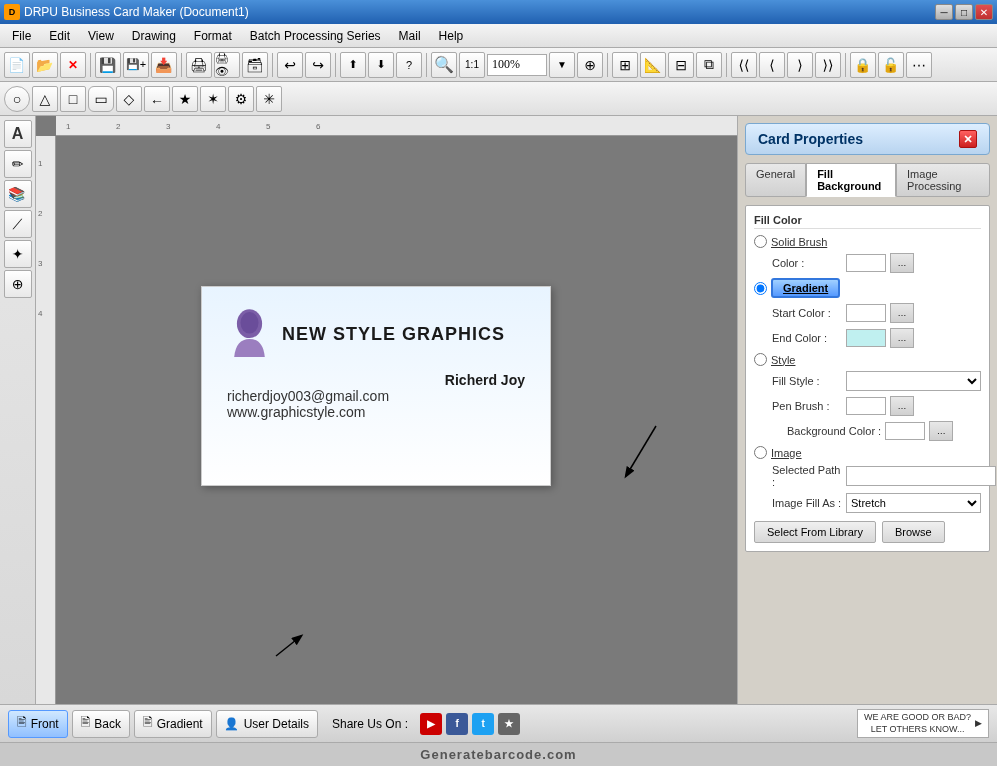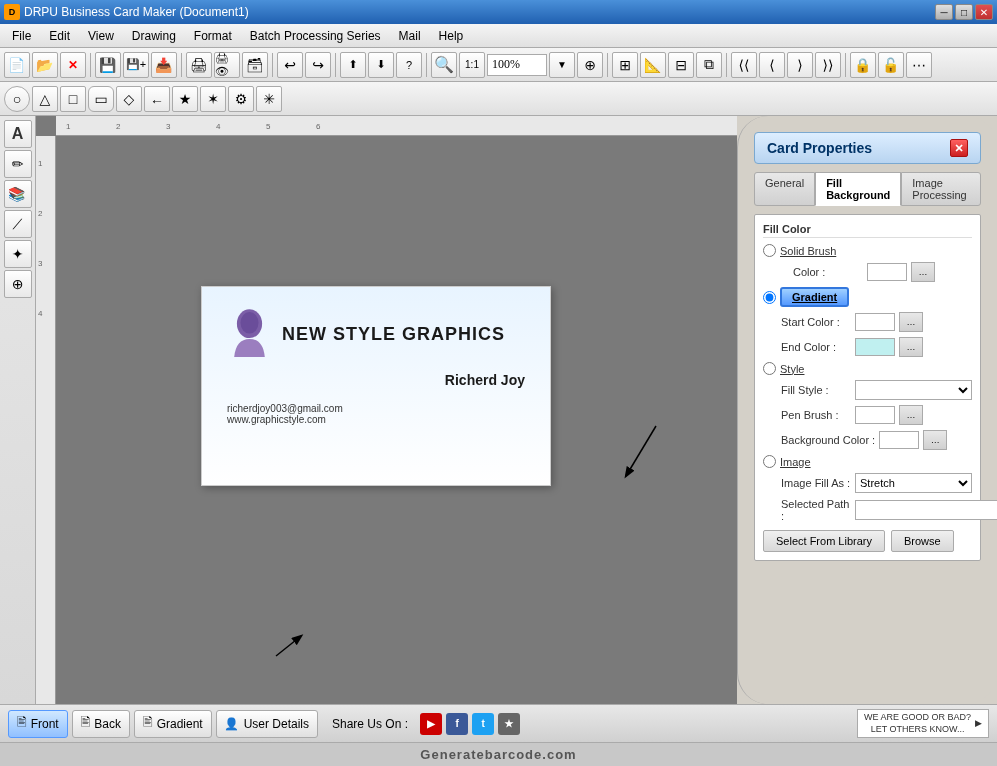--- a/index.html
+++ b/index.html
@@ -35,24 +35,24 @@
     
     .canvas-area { flex: 1; background: #7a7a7a; position: relative; overflow: hidden; }
 
     
     .business-card { position: absolute; top: 170px; left: 165px; width: 350px; height: 200px; background: linear-gradient(to bottom, #e8f4ff, #ffffff); border: 1px solid #ccc; box-shadow: 2px 2px 8px rgba(0,0,0,0.3); }
     .card-content { padding: 20px 25px; }
     .card-logo-area { display: flex; align-items: center; gap: 10px; margin-bottom: 10px; }
     .card-company { font-size: 18px; font-weight: bold; color: #1a1a1a; letter-spacing: 1px; }
     .card-name { font-size: 14px; font-weight: bold; color: #1a1a1a; text-align: right; margin-top: 5px; }
     .card-title { font-size: 13px; font-style: italic; color: #333; text-align: center; }
-    .card-contact { font-size: 10px; color: #333; margin-top: 15px; }
-
-    
-    .right-panel { width: 260px; background: #d4d0c8; border-left: 1px solid #aaa; padding: 16px; border-radius: 31px; }
+    .card-contact { font-size: 14px; color: #333; }
+
+    
+    .right-panel { width: 260px; background: #d4d0c8; border-left: 1px solid #aaa; padding: 7px; }
     .card-properties-title { background: linear-gradient(to bottom, #ddeeff, #b8d4f0); border: 1px solid #7aa8d0; border-radius: 4px; padding: 6px 12px; text-align: center; font-size: 14px; font-weight: bold; color: #003366; margin-bottom: 8px; display: flex; justify-content: space-between; align-items: center; }
     .close-btn-red { width: 18px; height: 18px; background: linear-gradient(to bottom, #ff6060, #cc2020); border: 1px solid #aa1010; border-radius: 2px; display: flex; align-items: center; justify-content: center; font-size: 11px; color: white; cursor: pointer; font-weight: bold; }
 
     
     .tabs { display: flex; margin-bottom: 8px; }
     .tab { padding: 4px 10px; border: 1px solid #aaa; cursor: pointer; font-size: 11px; background: linear-gradient(to bottom, #e8e8e8, #d0d0d0); color: #333; }
     .tab.active { background: white; border-bottom: 1px solid white; color: #000; font-weight: bold; }
     .tab:first-child { border-radius: 3px 0 0 3px; }
     .tab:last-child { border-radius: 0 3px 3px 0; }
 
@@ -249,21 +249,21 @@
       <div class="tab">Image Processing</div>
     </div>
 
     <div class="props-panel">
       <div class="section-title">Fill Color</div>
 
       <div class="radio-row">
         <input type="radio" name="fillType" style="">
         <span class="radio-label">Solid Brush</span>
       </div>
-      <div class="prop-row" style="margin-left:30px;">
+      <div class="prop-row" style="margin-left:18px;">
         <span class="prop-label">Color :</span>
         <div class="color-swatch-white"></div>
         <button class="prop-btn">…</button>
       </div>
 
       <div class="radio-row">
         <input type="radio" name="fillType" checked="" style="">
         <span class="radio-label gradient-active" style="background:linear-gradient(to bottom,#a0d0ff,#5599ff);border:2px solid #3377dd;padding:2px 10px;border-radius:3px;color:#000;font-weight:bold;font-size:11px;">Gradient</span>
       </div>
       <div class="prop-row" style="margin-left:18px;">
@@ -286,41 +286,41 @@
         <select class="select-input">
           <option></option>
         </select>
       </div>
       <div class="prop-row" style="margin-left:18px;">
         <span class="prop-label">Pen Brush :</span>
         <div class="color-swatch-white"></div>
         <button class="prop-btn">…</button>
       </div>
       <div class="prop-row" style="margin-left:18px;">
-        <span class="prop-label" style="min-width:80px;">Background Color :</span>
+        <span class="prop-label" style="min-width:80px;margin-left:15px;">Background Color :</span>
         <div class="color-swatch-white"></div>
         <button class="prop-btn">…</button>
       </div>
 
       <div class="radio-row">
         <input type="radio" name="fillType" style="">
         <span class="radio-label">Image</span>
+      </div>
+      <div class="prop-row" style="margin-left:18px;">
+        <span class="prop-label">Selected Path :</span>
+        <input class="prop-input" type="text" value="" style="">
       </div>
       <div class="prop-row" style="margin-left:18px;">
         <span class="prop-label">Image Fill As :</span>
         <select class="select-input">
           <option>Stretch</option>
           <option>Tile</option>
           <option>Center</option>
         </select>
       </div>
-      <div class="prop-row" style="margin-left:18px;">
-        <span class="prop-label">Selected Path :</span>
-        <input class="prop-input" type="text" value="" style="">
-      </div>
       <div style="display:flex; gap:6px; margin-top:8px;">
         <button class="action-btn">Select From Library</button>
         <button class="action-btn">Browse</button>
       </div>
     </div>
   </div>
 </div>
 
 <div class="bottom-bar">
   <div class="bottom-btn active">

